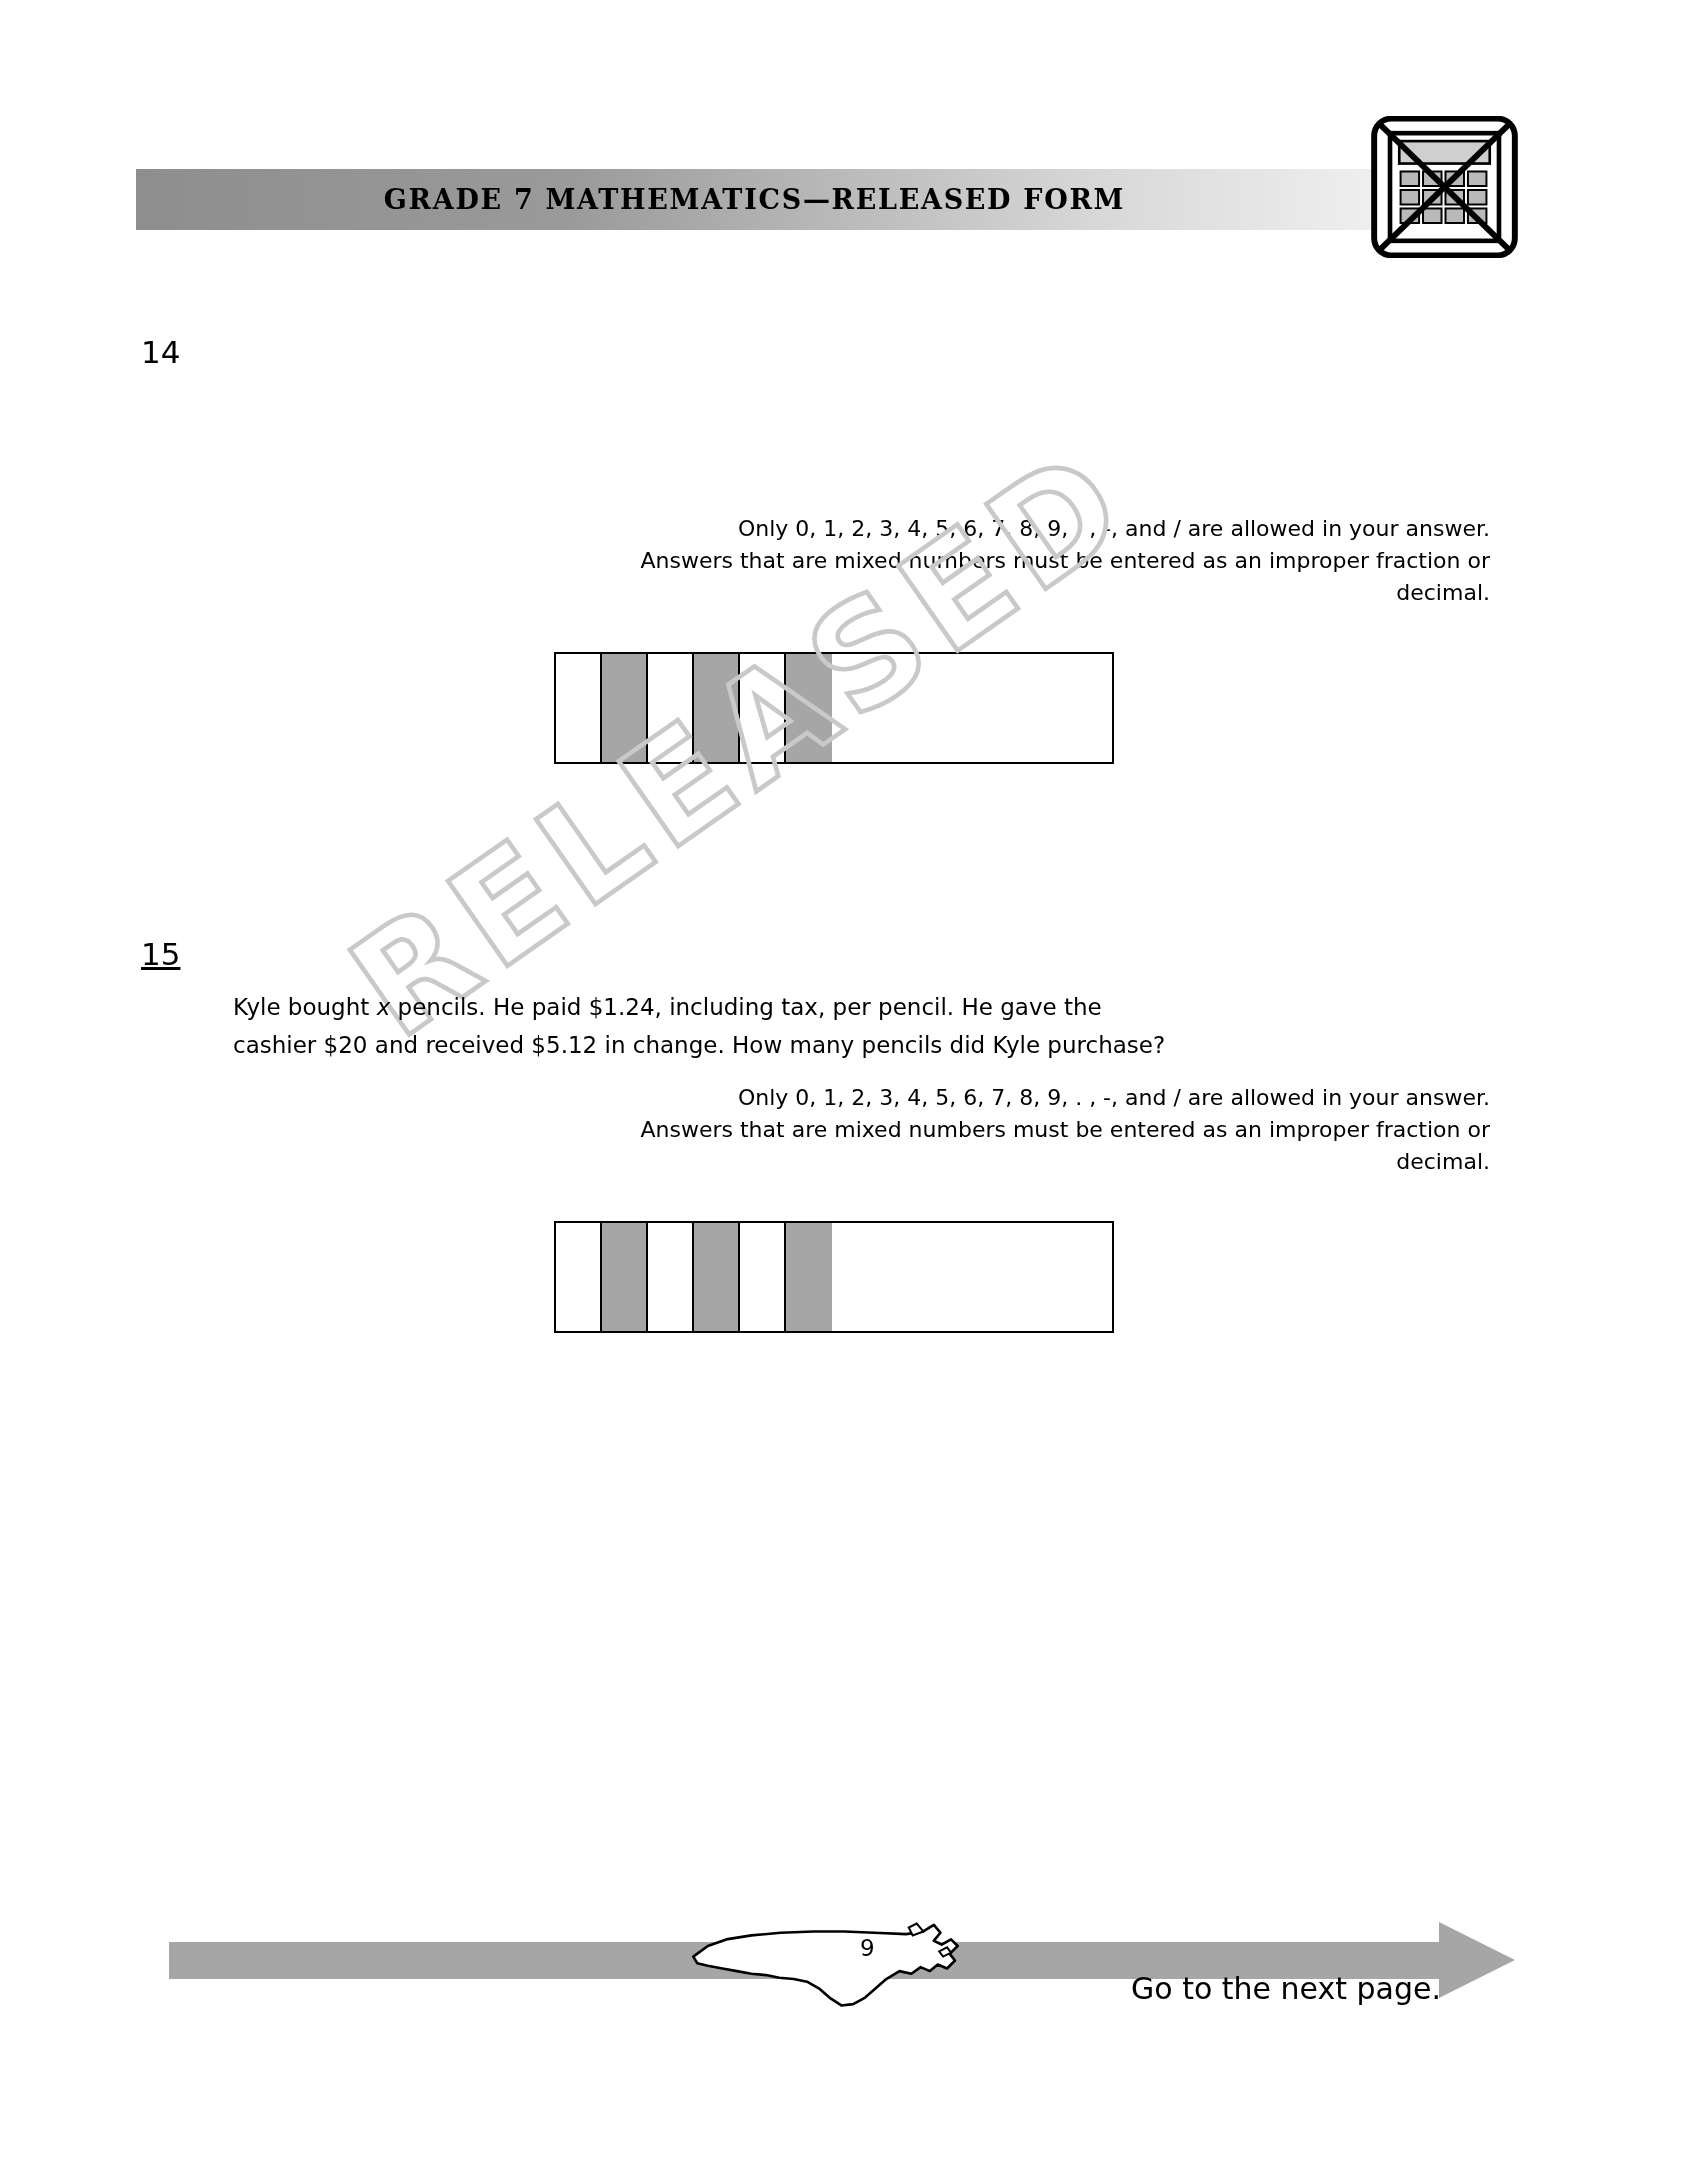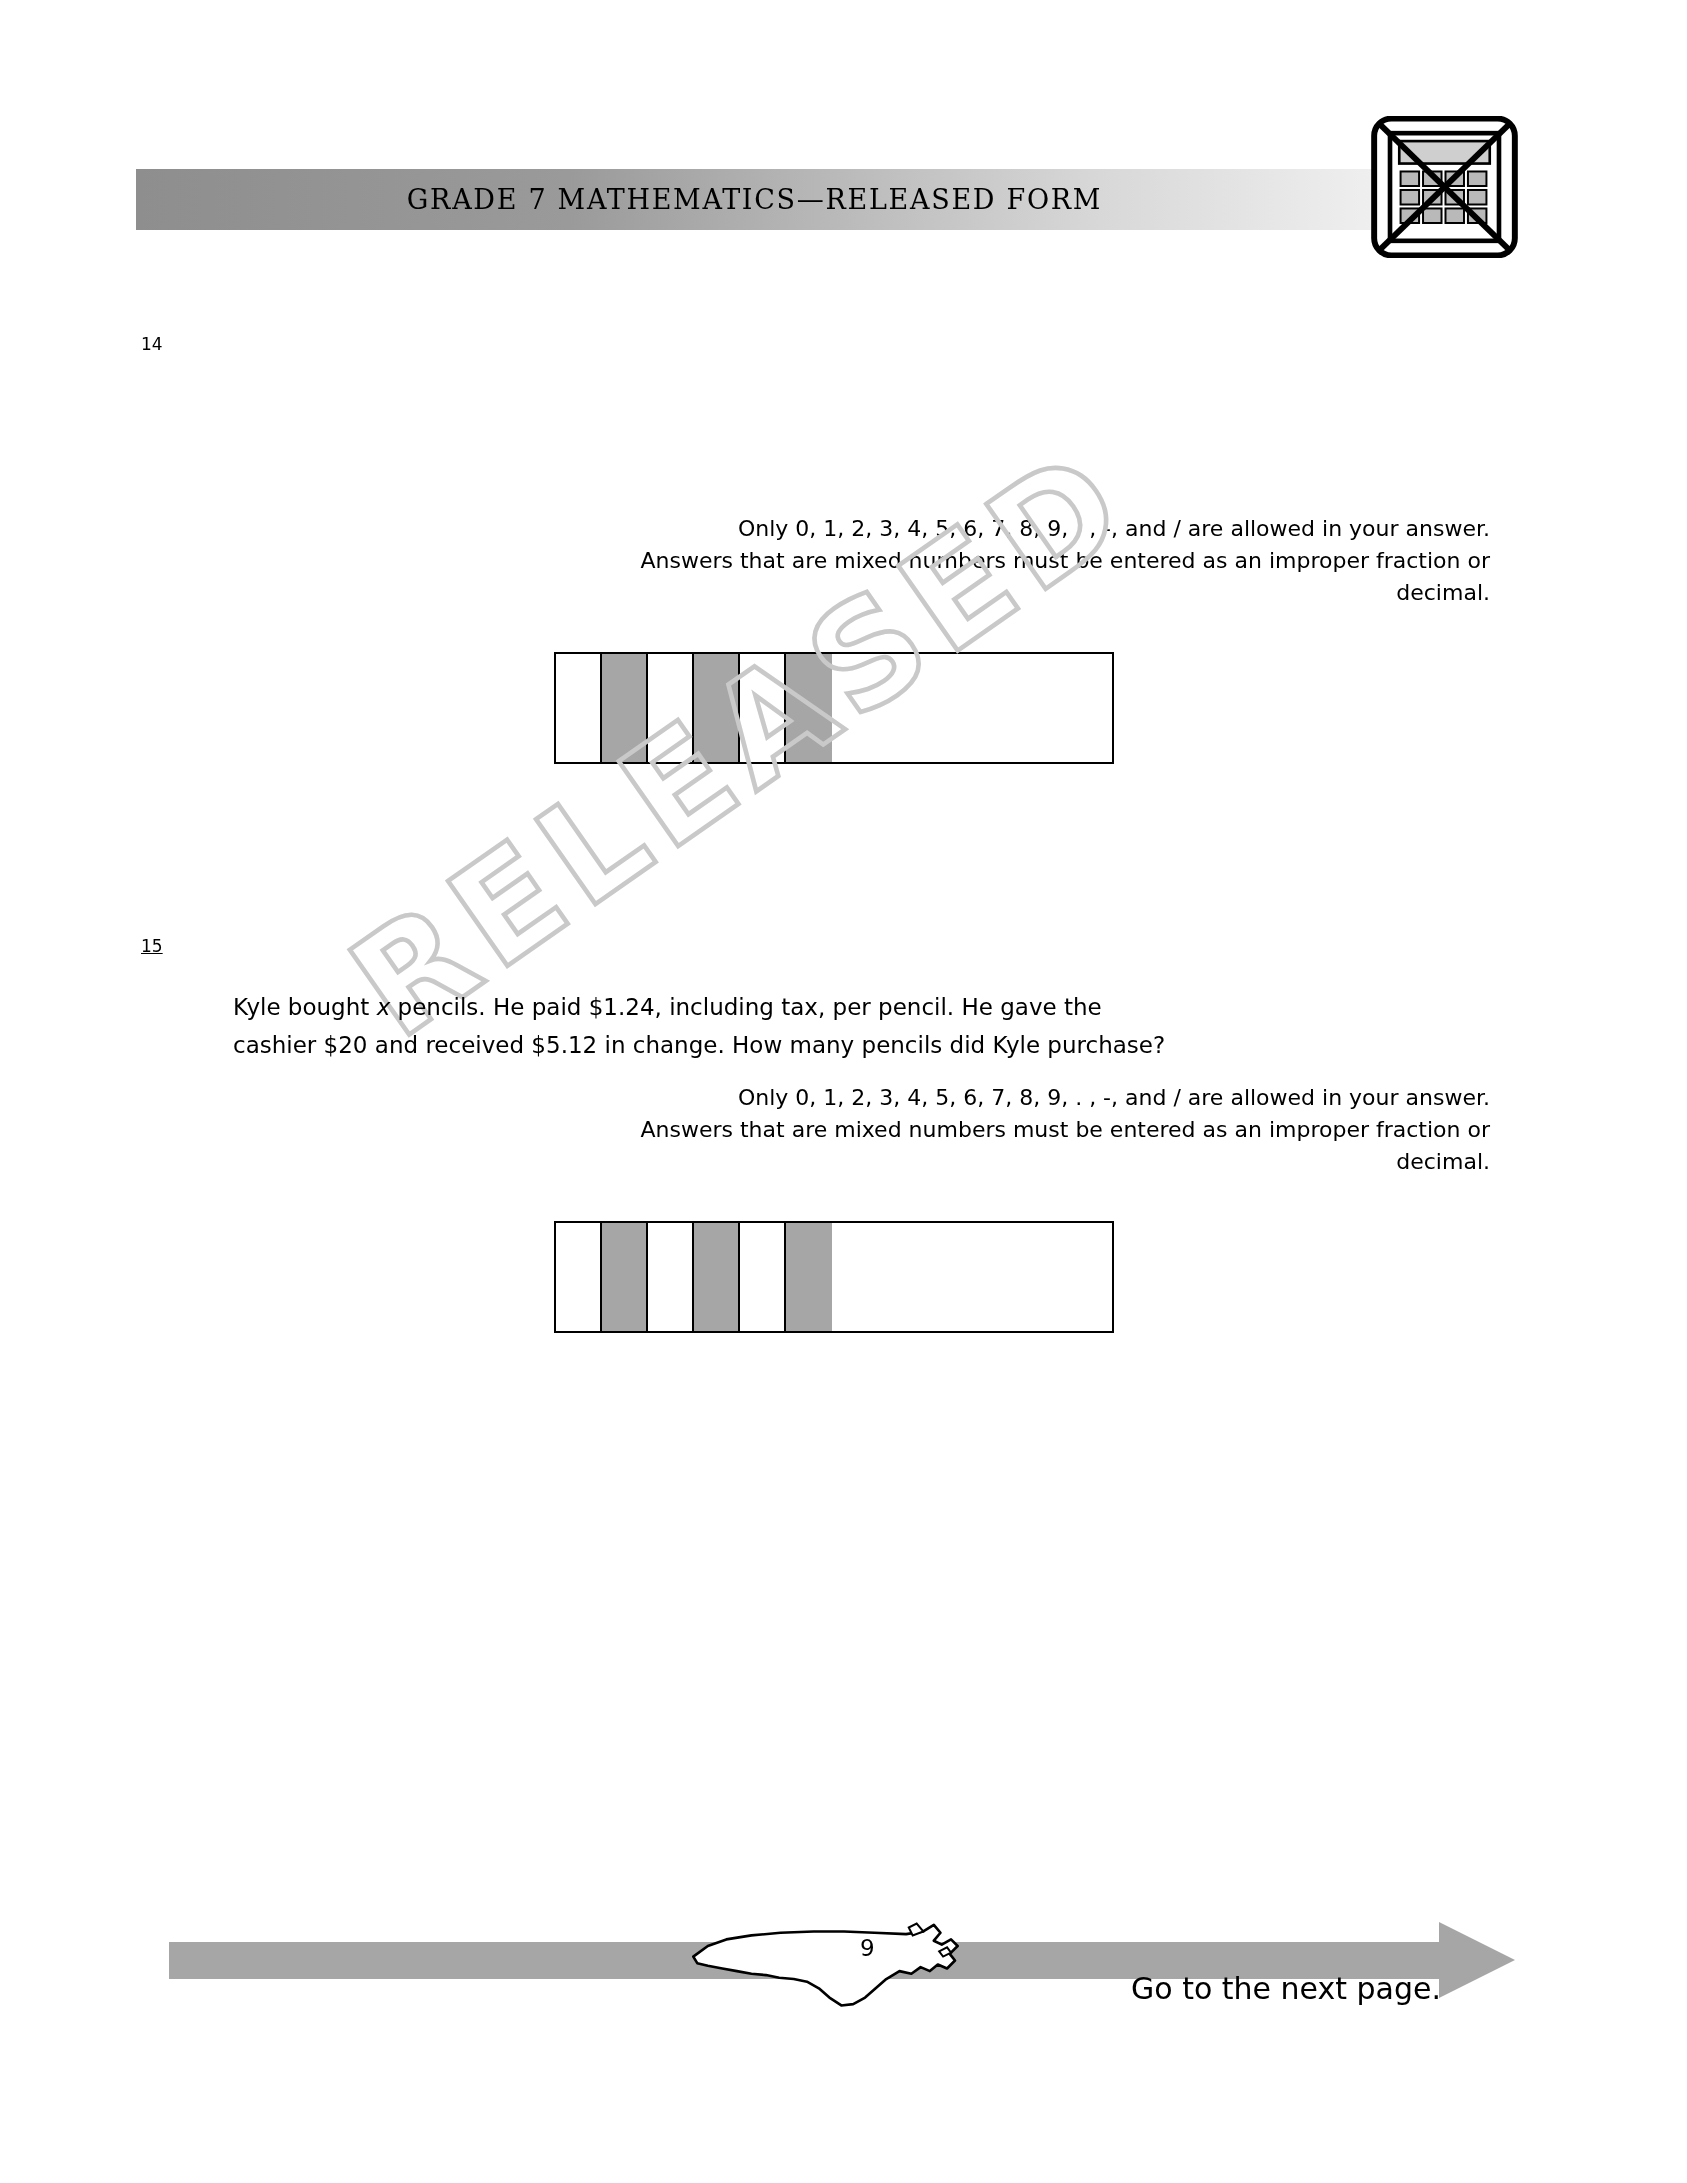--- a/index.html
+++ b/index.html
@@ -32,42 +32,42 @@
     top: 169px;
     width: 1237px;
     height: 61px;
     background: linear-gradient(to right, #8e8e8e 0%, #9a9a9a 35%, #d8d8d8 78%, #efefef 100%);
     display: flex;
     align-items: center;
     justify-content: center;
   }
   .header-title {
     font-family: "DejaVu Serif", serif;
-    font-weight: normal;
+    font-weight: bold;
     font-size: 27px;
     letter-spacing: 1.7px;
     color: #000;
     white-space: nowrap;
   }
   
   .header-title .cap { font-size: 27px; }
 
   
   .calc-icon {
     position: absolute;
     left: 1370px;
     top: 116px;
     width: 149px;
     height: 142px;
   }
 
   
   .qnum {
     position: absolute;
-    font-size: 17px;
+    font-size: 31px;
     font-family: "DejaVu Sans", sans-serif;
   }
   .qtext {
     position: absolute;
     font-size: 23px;
     line-height: 38px;
     font-family: "DejaVu Sans", sans-serif;
   }
   .note {
     position: absolute;

